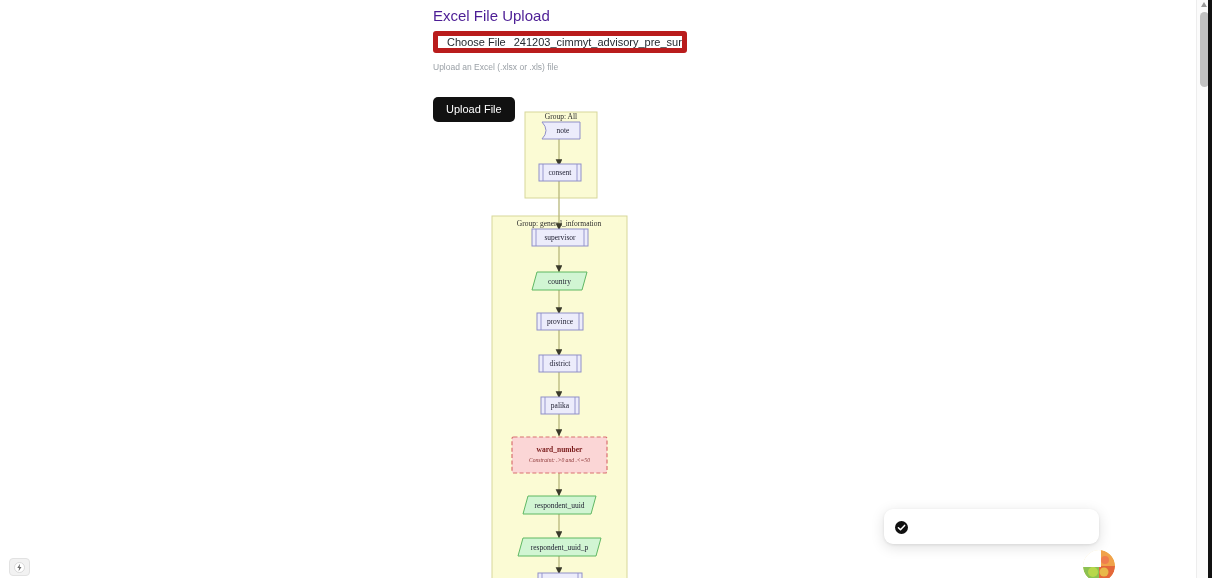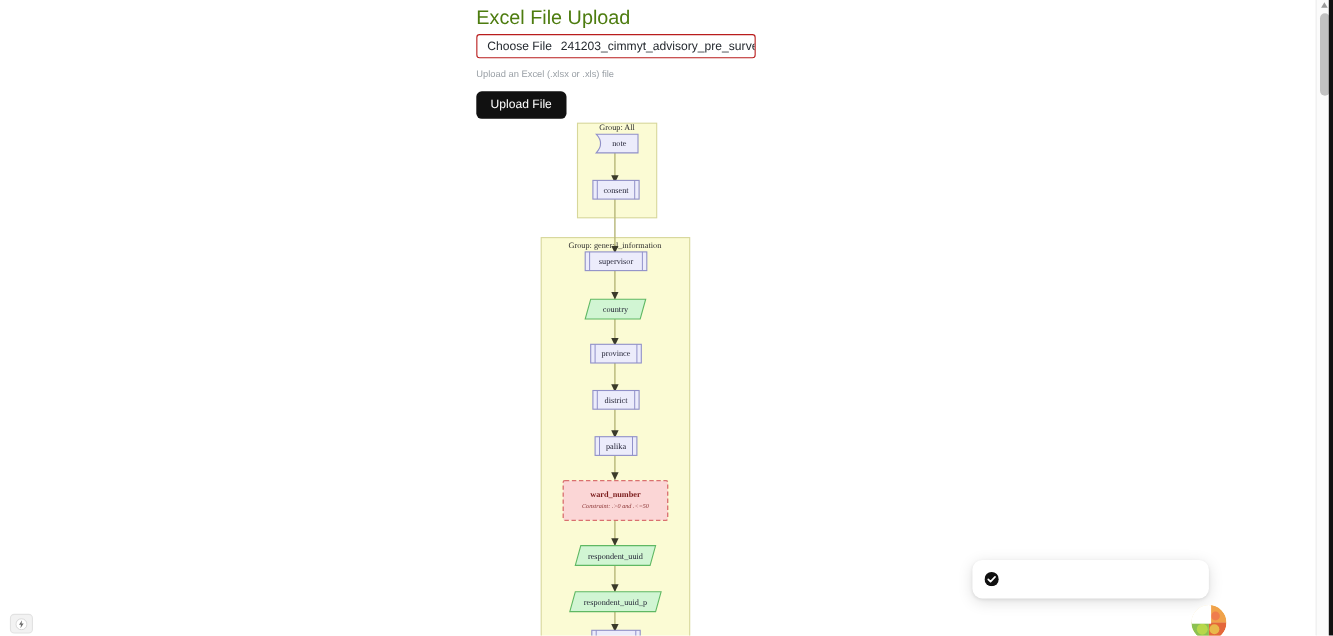--- a/index.html
+++ b/index.html
@@ -58,30 +58,30 @@
   }
 
   
   .upload-panel {
     position: absolute;
     left: 433px;
     top: 8px;
     width: 300px;
   }
   .upload-title {
-    font-size: 18px;
-    color: #4d7c0f;
+    font-size: 15px;
+    color: #4c1d95;
     line-height: 16px;
     margin: 0 0 7px 0;
   }
   .file-input-box {
     box-sizing: border-box;
     width: 254px;
     height: 22px;
-    border: 1px solid #b91c1c;
+    border: 5px solid #b91c1c;
     border-radius: 3px;
     background: #ffffff;
     display: flex;
     align-items: center;
     padding: 0 9px;
     font-size: 11px;
     color: #24292f;
     white-space: nowrap;
     overflow: hidden;
   }
@@ -91,21 +91,21 @@
   .file-input-box .fname {
     color: #24292f;
   }
   .helper-text {
     margin-top: 8px;
     font-size: 8.5px;
     color: #9aa0a6;
     line-height: 12px;
   }
   .upload-btn {
-    margin-top: 10px;
+    margin-top: 24px;
     display: inline-block;
     background: #111111;
     color: #ffffff;
     border: none;
     border-radius: 5px;
     font-size: 11px;
     font-family: "Liberation Sans", sans-serif;
     padding: 7px 13px;
     cursor: pointer;
     line-height: 1;

